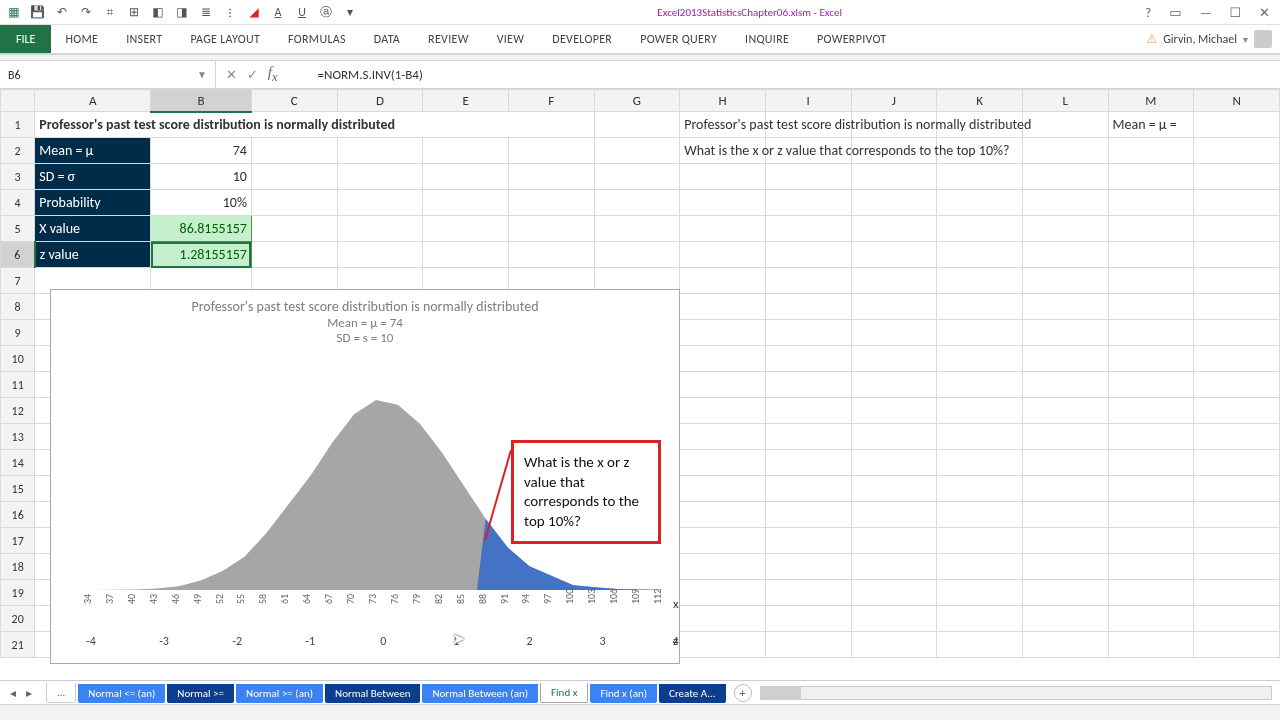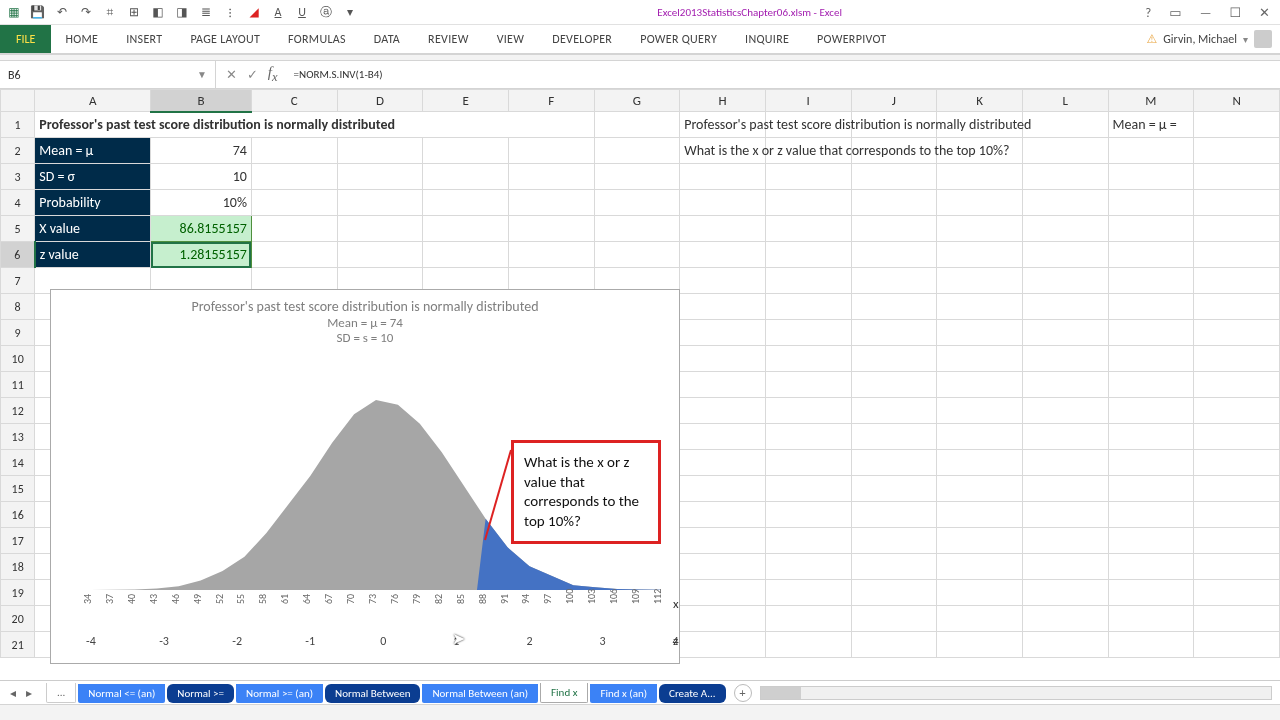--- a/index.html
+++ b/index.html
@@ -7,36 +7,36 @@
 
   
   .titlebar { height: 25px; background: #fff; display: flex; align-items: center; border-bottom: 1px solid #e1e1e1; }
   .titlebar .qat { display: flex; align-items: center; gap: 8px; padding: 0 6px; }
   .titlebar .qat .ico { width: 16px; height: 16px; font-size: 12px; display: flex; align-items: center; justify-content: center; color: #555; }
   .titlebar .title { flex: 1; text-align: center; font-size: 11px; color: #a21caf; }
   .titlebar .winctl { display: flex; gap: 18px; padding: 0 10px; color: #666; font-size: 13px; }
 
   
   .ribbon-tabs { height: 30px; display: flex; align-items: stretch; background: #fff; border-bottom: 2px solid #d4d4d4; }
-  .file-tab { background: #217346; color: #fde047; padding: 0 16px; display: flex; align-items: center; font-size: 12px; }
+  .file-tab { background: #217346; color: #ffffff; padding: 0 16px; display: flex; align-items: center; font-size: 12px; }
   .rtab { padding: 0 14px; display: flex; align-items: center; font-size: 12px; color: #444; cursor: pointer; text-transform: uppercase; letter-spacing: .3px; }
   .ribbon-tabs .spacer { flex:1; }
   .user { display: flex; align-items: center; gap: 6px; padding: 0 8px; color: #444; font-size: 12px; }
   .user .av { width: 18px; height: 18px; background:#ccc; border-radius:2px; }
 
   
   .ribbon-strip { height: 6px; background:#f3f3f3; border-bottom:1px solid #d4d4d4; }
 
   
   .fxrow { height: 28px; display:flex; align-items:center; border-bottom:1px solid #d4d4d4; background:#fff; }
   .namebox { width: 216px; border-right:1px solid #d4d4d4; padding:0 8px; display:flex; align-items:center; justify-content:space-between; height:100%; font-size:12px; color:#333; }
   .namebox .dd { color:#888; font-size:10px; }
   .fxctl { display:flex; align-items:center; gap:10px; padding:0 10px; color:#888; font-size:13px; }
   .fxlabel { font-style:italic; font-family: "Cambria Math", serif; font-size:15px; color:#666; }
-  .fxinput { flex:1; padding:0 6px; font-size:11px; color:#333; }
+  .fxinput { flex:1; padding:0 6px; font-size:13px; color:#333;margin-left:24px; }
 
   
   .gridwrap { position: relative; height: 590px; overflow: hidden; }
   table.grid { border-collapse: collapse; table-layout: fixed; width: 1280px; }
   .grid th, .grid td { border: 1px solid #d9d9d9; height: 26px; font-size: 14px; padding: 0 4px; white-space: nowrap; overflow:hidden; }
   .grid thead th { background:#f3f3f3; font-weight:normal; color:#333; text-align:center; font-size:13px; height:22px; }
   .grid thead th.sel { background:#d2d2d2; border-bottom:2px solid #217346; }
   .grid tbody th { background:#f3f3f3; font-weight:normal; text-align:center; width:34px; font-size:12px; color:#333; }
   .grid tbody th.sel { background:#d2d2d2; border-right:2px solid #217346; }
   .corner { width:34px; background:#f3f3f3; }
@@ -59,21 +59,21 @@
   .chart svg { position:absolute; left:0; top:0; }
   .callout { position:absolute; right:18px; top:150px; width:150px; border:3px solid #d22; background:#fff; padding:10px; font-size:15px; color:#111; line-height:1.3; }
 
   
   .sheetbar { position:absolute; left:0; right:0; bottom:16px; height:24px; background:#fff; border-top:1px solid #ccc; display:flex; align-items:center; font-size:12px; }
   .sheetbar .nav { display:flex; gap:2px; padding:0 6px; color:#666; }
   .sheetbar .nav span { width:14px; text-align:center; cursor:pointer; }
   .tabs { display:flex; align-items:flex-end; gap:2px; margin-left:4px; overflow:hidden; }
   .tab { padding:3px 10px; color:#fff; font-size:11px; border-radius:0 0 2px 2px; cursor:pointer; white-space:nowrap; }
   .tab.red { background:#3b82f6; }
-  .tab.blue { background:#0b3d91;border-radius:6px; }
+  .tab.blue { background:#0b3d91; }
   .tab.active { background:#fff !important; color:#217346; border:1px solid #aaa; border-top:none; }
   .addsheet { margin-left:8px; width:18px; height:18px; border:1px solid #bbb; border-radius:50%; display:flex; align-items:center; justify-content:center; font-size:12px; color:#666; }
   .hscroll { flex:1; margin:0 8px; height:14px; background:#f0f0f0; border:1px solid #ccc; position:relative; }
   .hscroll .thumb { position:absolute; left:0; top:0; bottom:0; width:40px; background:#cfcfcf; }
 
   
   .status { position:absolute; left:0; right:0; bottom:0; height:16px; background:#f3f3f3; border-top:1px solid #d4d4d4; }
 
   .cursor { position:absolute; left:452px; top:540px; font-size:16px; color:#fff; text-shadow: 0 0 2px #000; pointer-events:none; }
 </style>

